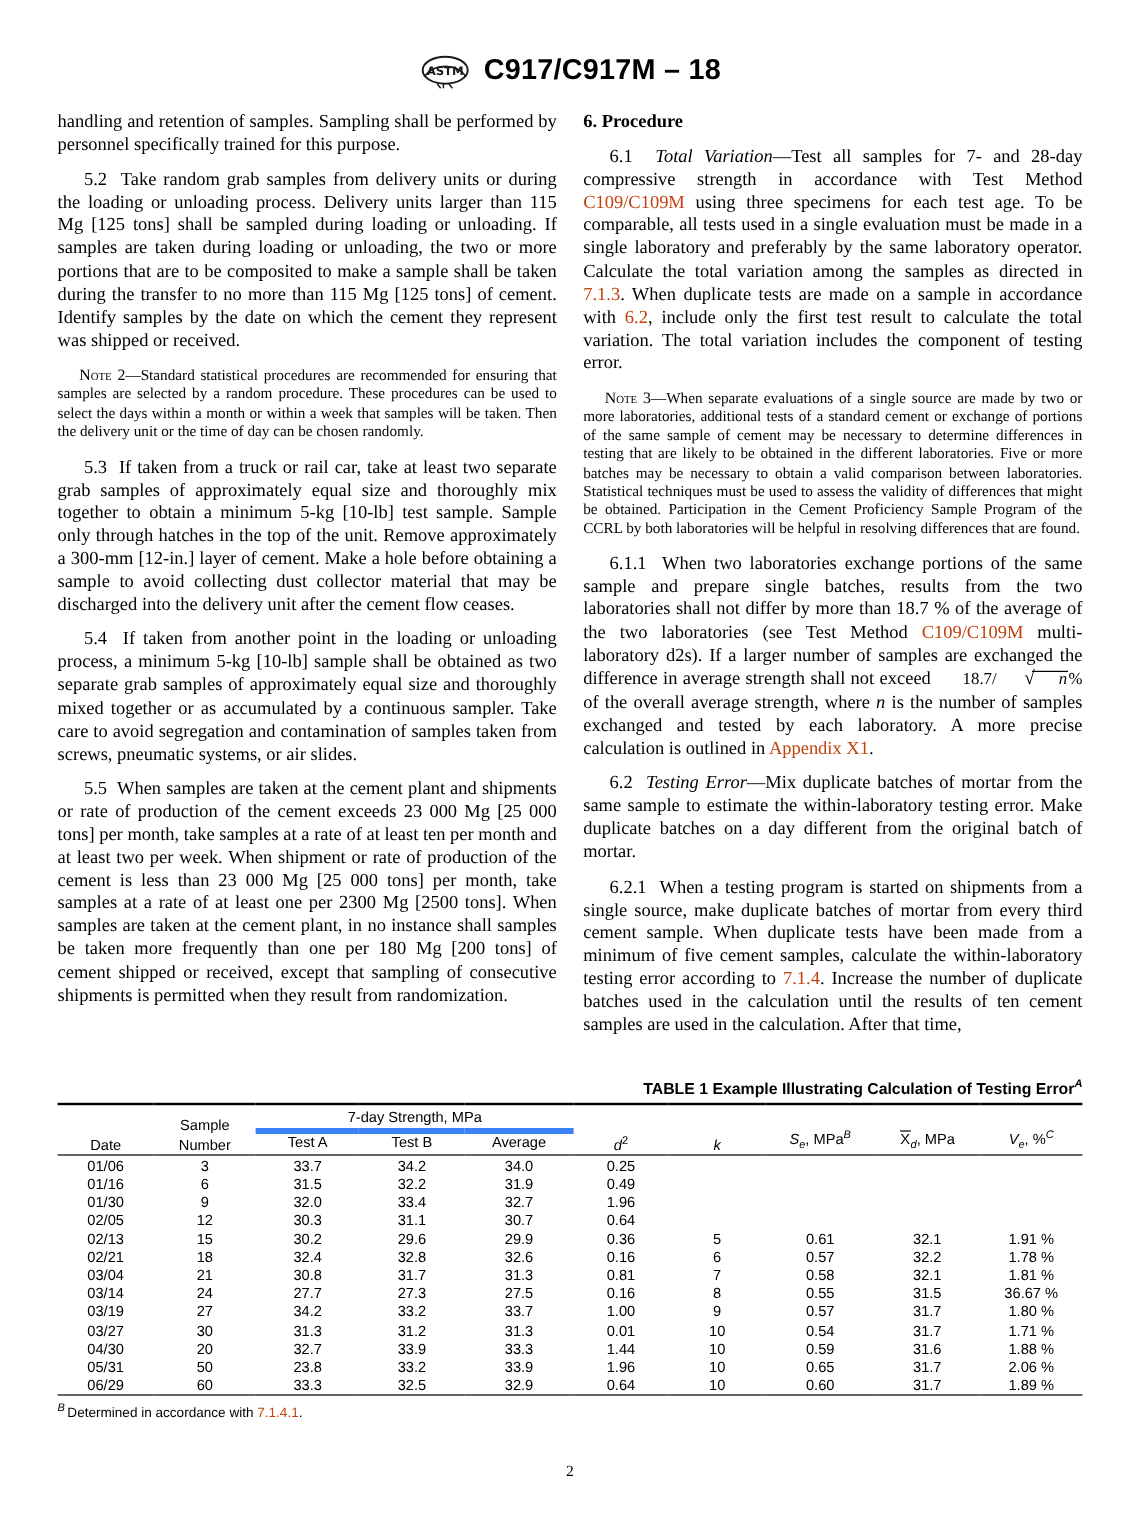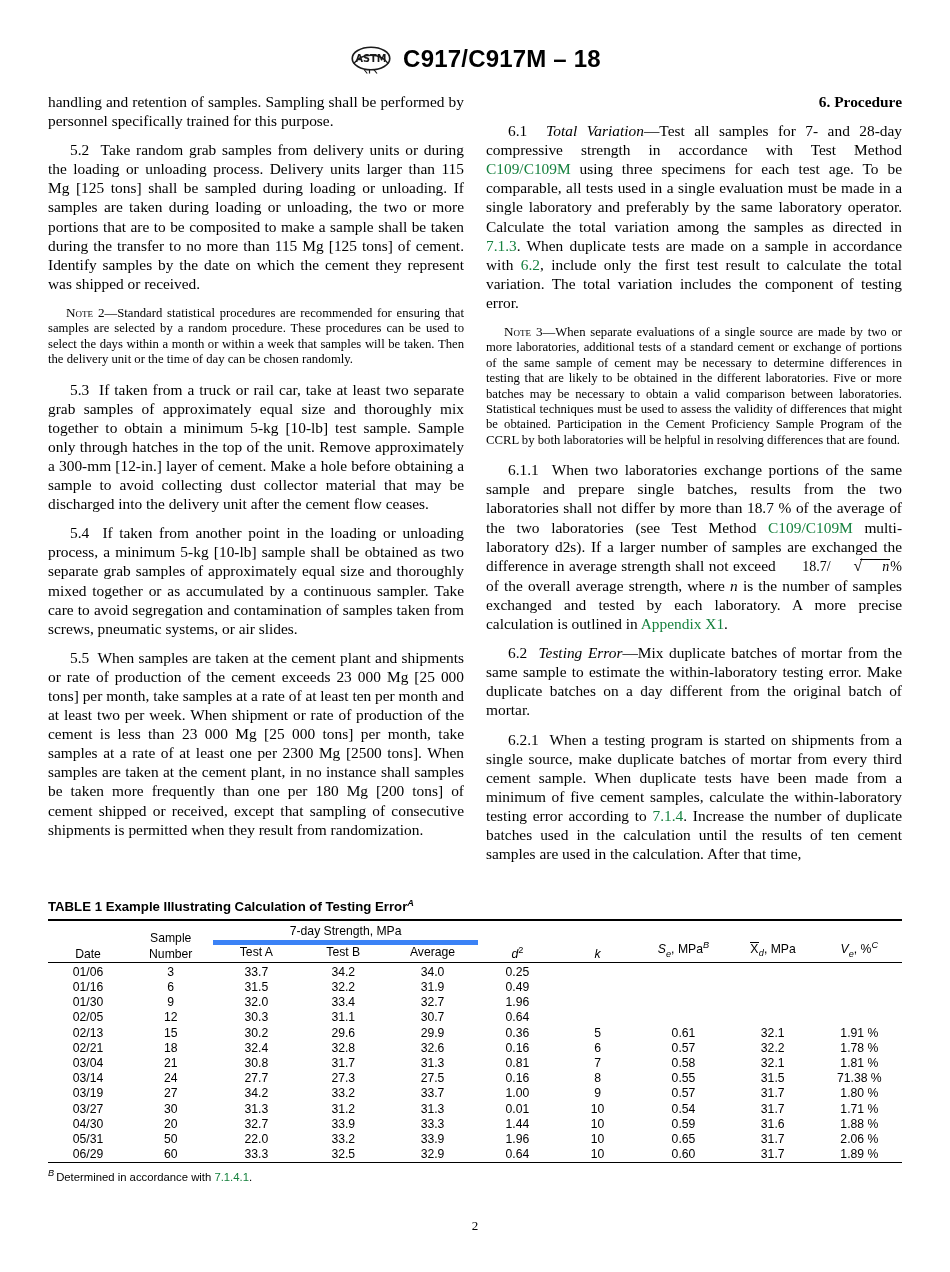--- a/index.html
+++ b/index.html
@@ -67,40 +67,40 @@
     text-indent: 22px;
     text-align: justify;
   }
   p.body.noindent { text-indent: 0; }
 
   p.sechead {
     margin: 0;
     font-weight: bold;
     font-size: 15.4px;
     text-indent: 0;
-    text-align: right;
+    text-align: left;
   }
   .gap-sm { height: 10px; }
   .gap-md { height: 12px; }
 
   
   p.note {
     margin: 0;
     font-size: 12.7px;
     line-height: 15.4px;
     text-indent: 18px;
     text-align: justify;
   }
   .note-label {
     font-variant: small-caps;
     font-size: 13.2px;
   }
 
   .ital { font-style: italic; }
-  .link { color: #15803d; margin-top: 48px; }
+  .link { color: #c2410c; margin-top: 48px; }
 
   
   .sqrt-expr {
     display: inline-block;
     white-space: nowrap;
     font-size: 14px;
     vertical-align: baseline;
   }
   .radical {
     display: inline-block;
@@ -123,21 +123,21 @@
 
   
   .table-wrap {
     position: absolute;
     left: 48px;
     top: 898px;
     width: 854px;
     font-family: "Liberation Sans", "DejaVu Sans", sans-serif;
   }
   .table-title {
-    text-align: left;
+    text-align: right;
     font-size: 13.2px;
     font-weight: bold;
     margin-bottom: 5px;
   }
   table.t1 {
     border-collapse: collapse;
     width: 854px;
     font-size: 12.2px;
   }
   table.t1 th, table.t1 td {
@@ -399,21 +399,21 @@
           <tr>
             <td class="num">03/14</td>
             <td class="num">24</td>
             <td class="num">27.7</td>
             <td class="num">27.3</td>
             <td class="num">27.5</td>
             <td class="num">0.16</td>
             <td class="num">8</td>
             <td class="num">0.55</td>
             <td class="num">31.5</td>
-            <td class="num">71.38 %</td>
+            <td class="num">36.67 %</td>
           </tr>
           <tr>
             <td class="num">03/19</td>
             <td class="num">27</td>
             <td class="num">34.2</td>
             <td class="num">33.2</td>
             <td class="num">33.7</td>
             <td class="num">1.00</td>
             <td class="num">9</td>
             <td class="num">0.57</td>
@@ -440,21 +440,21 @@
             <td class="num">33.3</td>
             <td class="num">1.44</td>
             <td class="num">10</td>
             <td class="num">0.59</td>
             <td class="num">31.6</td>
             <td class="num">1.88 %</td>
           </tr>
           <tr>
             <td class="num">05/31</td>
             <td class="num">50</td>
-            <td class="num">22.0</td>
+            <td class="num">23.8</td>
             <td class="num">33.2</td>
             <td class="num">33.9</td>
             <td class="num">1.96</td>
             <td class="num">10</td>
             <td class="num">0.65</td>
             <td class="num">31.7</td>
             <td class="num">2.06 %</td>
           </tr>
           <tr class="rule-bot">
             <td class="num">06/29</td>

